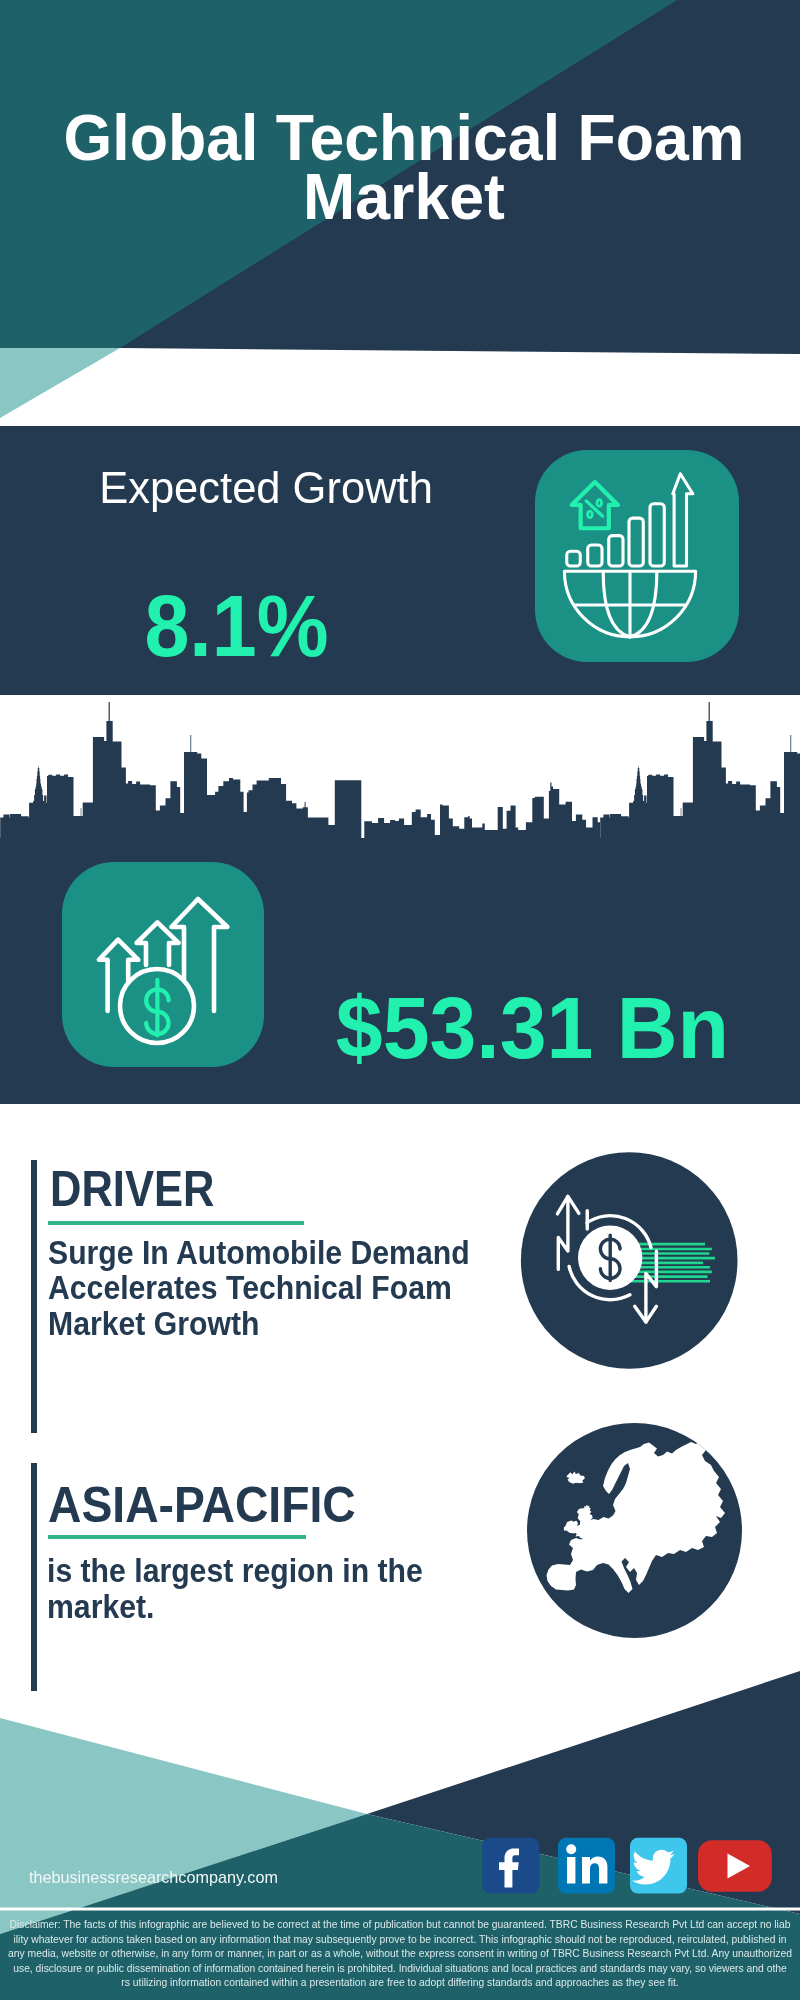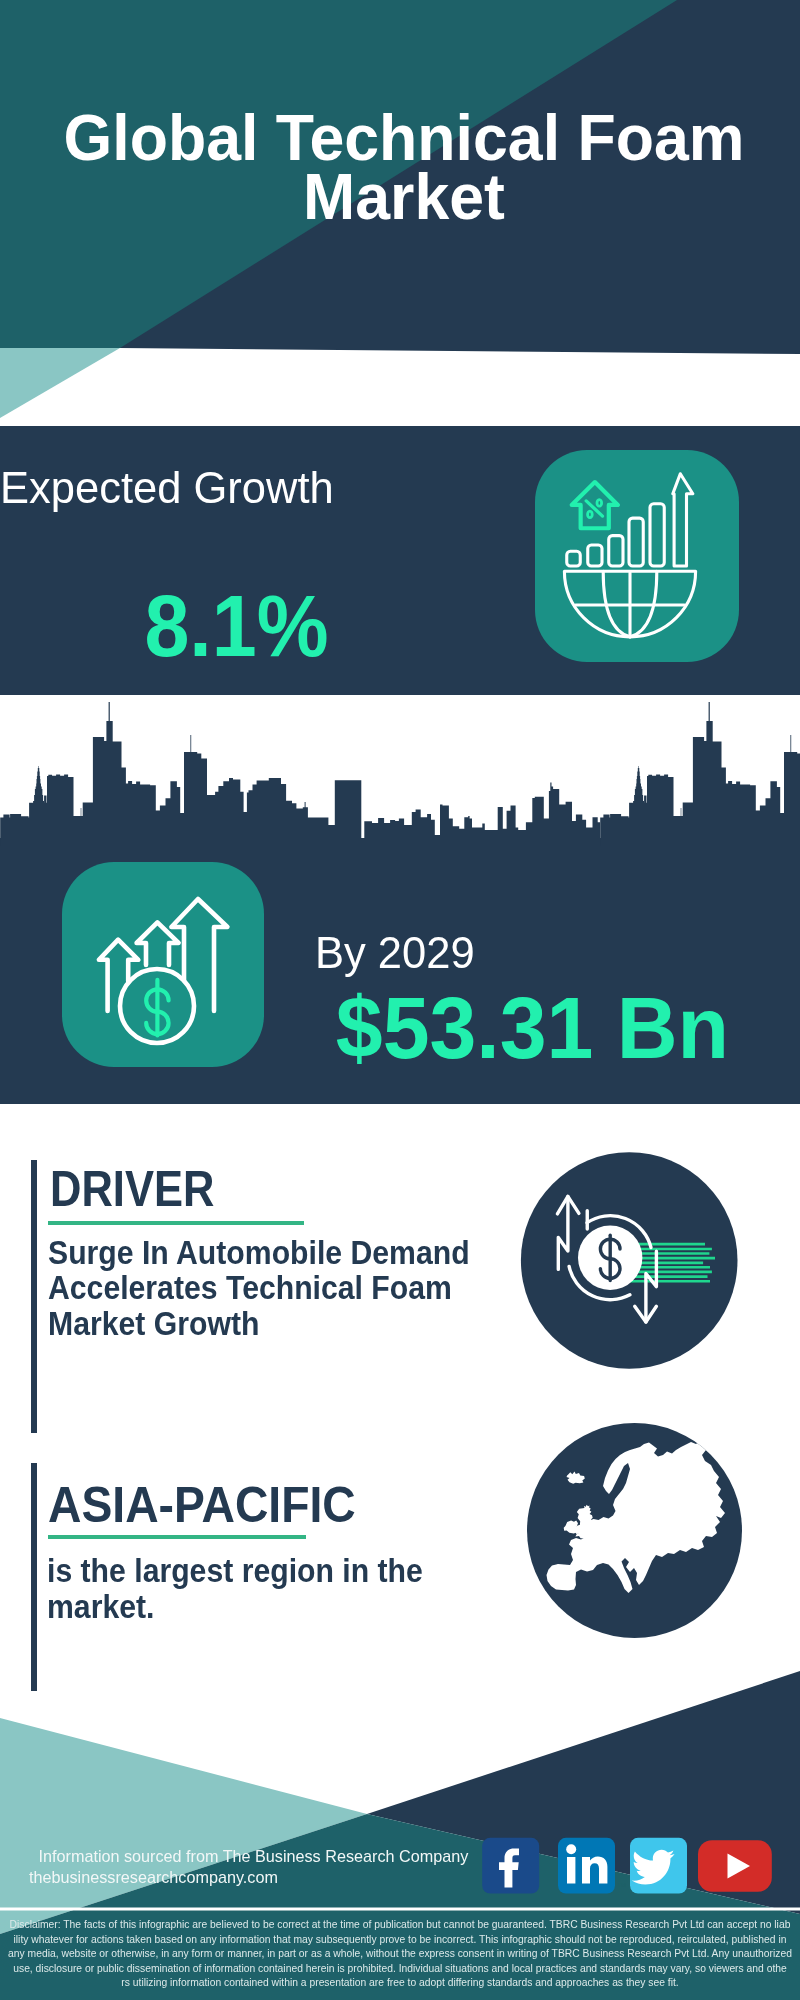--- a/index.html
+++ b/index.html
@@ -4,21 +4,21 @@
 <style>
   * { margin:0; padding:0; box-sizing:border-box; }
   html,body { width:800px; height:2000px; }
   body { font-family:"Liberation Sans", sans-serif; background:#fff; overflow:hidden;
          -webkit-font-smoothing:antialiased; }
   .page { position:relative; width:707px; height:2000px; background:#fff; }
   .bg { position:absolute; left:0; top:0; }
   .abs { position:absolute; }
   .ttl { position:absolute; color:#fff; font-weight:bold; font-size:64.5px; line-height:59px;
          left:4px; width:800px; text-align:center; transform:scaleX(0.971); }
-  .lbl { position:absolute; color:#fff; font-size:43.5px; line-height:48.5px; white-space:nowrap; }
+  .lbl { position:absolute; color:#fff; font-size:43.5px; line-height:48.5px; text-align:center; white-space:nowrap; }
   .bigval { position:absolute; color:#22F0AE; font-weight:bold; font-size:88px; line-height:85px; white-space:nowrap; }
   .head2 { position:absolute; color:#243A51; font-weight:bold; letter-spacing:0px; }
   .body2 { position:absolute; color:#243A51; font-weight:bold; }
 
   .head2 { position:absolute; color:#243A51; font-weight:bold; font-size:50px; line-height:50px;
            white-space:nowrap; transform:scaleX(0.87); transform-origin:left top; }
   .body2 { position:absolute; color:#243A51; font-weight:bold; font-size:32.5px; line-height:32.5px;
            white-space:nowrap; transform:scaleX(0.929); transform-origin:left top; }
   .rule { position:absolute; height:4px; background:#33B585; }
   .vbar { position:absolute; width:6px; background:#243A51; }
@@ -77,21 +77,20 @@
   <path d="M84 103 V81 H74.6 L95.4 60.4 L116.6 81 H107 V103"></path>
   <path d="M122 118.3 V65 H109.4 L136 37 L165.4 65 H152 V149"></path>
  </g>
  <circle cx="95" cy="144" r="37" fill="none" stroke="#ffffff" stroke-width="4.6"></circle>
  <g fill="none" stroke="#22F0AE" stroke-width="4.2" stroke-linecap="round" stroke-linejoin="round">
   <path d="M95.4 117.9 V173.4"></path>
   <path d="M106.6 138.5 a11.2 11.2 0 0 0 -11.2 -11.2 a11.2 11.2 0 0 0 0 22.4 a11.2 11.2 0 0 1 0 22.4 a11.2 11.2 0 0 1 -11.2 -11.2"></path>
  </g>
 </svg>
 
-<div class="lbl" style="left:315px;top:929px;width:423px">By 2029</div>
 <div class="bigval" style="left:327px;top:985px;width:410px;text-align:center;transform:scaleX(0.957)">$53.31 Bn</div>
 <div class="vbar" style="left:31px;top:1160px;height:273px"></div>
 <div class="head2" style="left:50.3px;top:1164px">DRIVER</div>
 <div class="rule" style="left:47.7px;top:1221px;width:256px"></div>
 <div class="body2" style="left:48.3px;top:1237px">Surge In Automobile Demand</div>
 <div class="body2" style="left:48.3px;top:1272px">Accelerates Technical Foam</div>
 <div class="body2" style="left:48.3px;top:1307.5px">Market Growth</div>
 <svg class="abs" style="left:520px;top:1151px" width="220" height="220" viewBox="0 0 220 220">
  <circle cx="109.2" cy="109.5" r="108.3" fill="#243A51"></circle>
  <g stroke="#1FD68E" stroke-width="2.6" stroke-linecap="butt">
@@ -158,21 +157,20 @@
    L 43.0 142.0 L 46.0 137.0 L 44.0 131.0 L 46.0 125.0 L 42.0 121.5 L 44.0 117.0
    L 49.0 115.0 L 54.0 116.5 L 58.5 114.0 L 55.0 110.0 L 49.5 111.0 L 46.0 107.0
    L 50.5 102.5 L 56.5 101.0 L 61.5 98.0 L 66.5 96.0 L 71.5 97.0 L 76.5 94.0
    L 81.5 95.5 L 86.0 92.5 L 88.5 88.0 L 86.0 82.0 L 88.0 76.0 L 92.0 71.0
    L 96.0 66.0 L 99.0 60.0 L 101.0 53.0 L 103.0 46.0 L 101.0 40.0 L 97.0 43.0
    L 94.0 49.0 L 91.0 55.0 L 88.0 61.0 L 85.0 67.0 L 82.0 71.0 L 79.0 68.0 Z
 "></path>
  </g>
 </svg>
 
-<div class="srcline" style="left:38.5px;top:1846px">Information sourced from The Business Research Company</div>
 <div class="srcline" style="left:29px;top:1867px">thebusinessresearchcompany.com</div>
 <svg class="abs" style="left:478px;top:1835px" width="300" height="62" viewBox="0 0 300 62">
  <g>
   <rect x="4.2" y="2.8" width="57" height="55.8" rx="8" fill="#1A4A8A"></rect>
   <path d="M41.0 13.6 h-5.2 c-5.6 0 -9.3 3.7 -9.3 9.4 v4.3 h-5.5 v7.6 h5.5 v17.5 h7.9 V34.9 h5.5 l0.8-7.6 h-6.3 v-3.7 c0-2.2 0.5-3.3 2.6-3.3 h4.0 z" fill="#ffffff"></path>
  </g>
  <g>
   <rect x="80.0" y="2.8" width="57" height="55.8" rx="8" fill="#0077B5"></rect>
   <rect x="89.0" y="22.0" width="8.4" height="26.5" fill="#ffffff"></rect>
   <circle cx="93.2" cy="14.2" r="5.0" fill="#ffffff"></circle>

